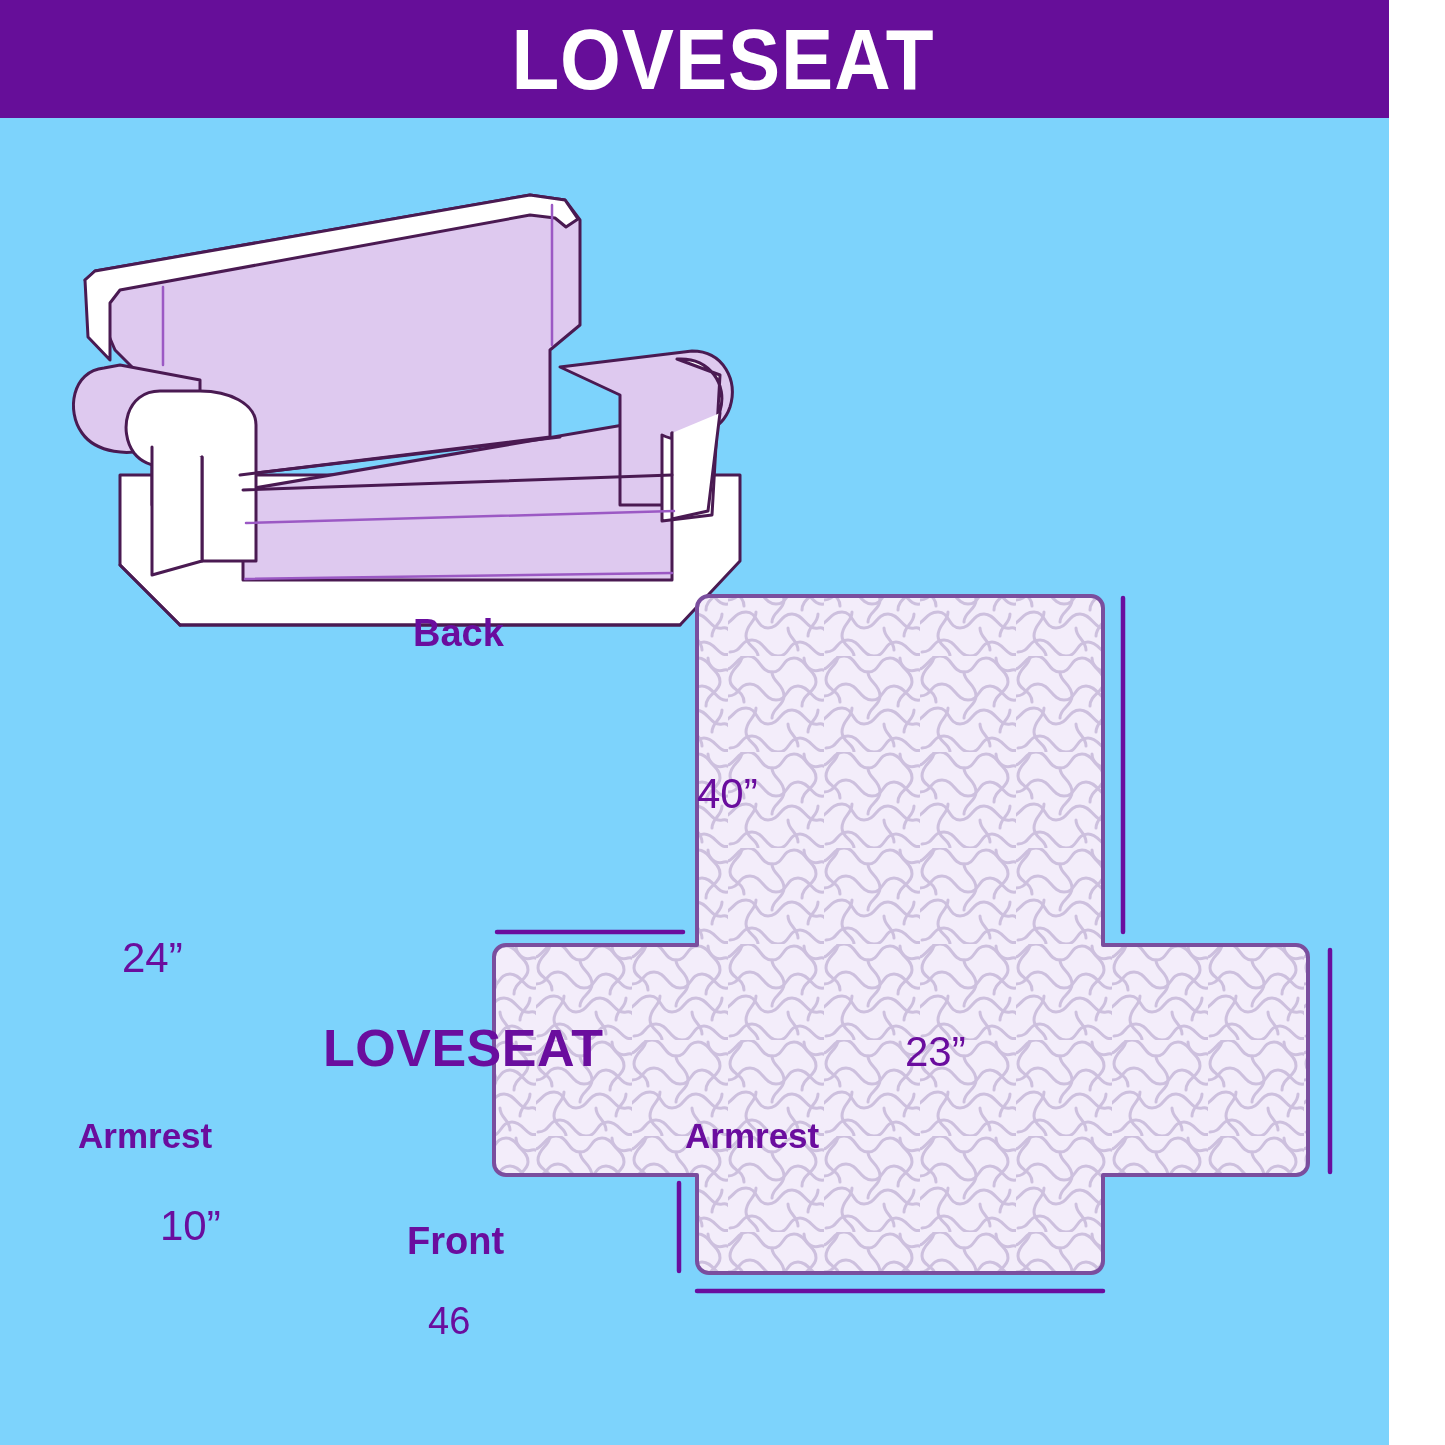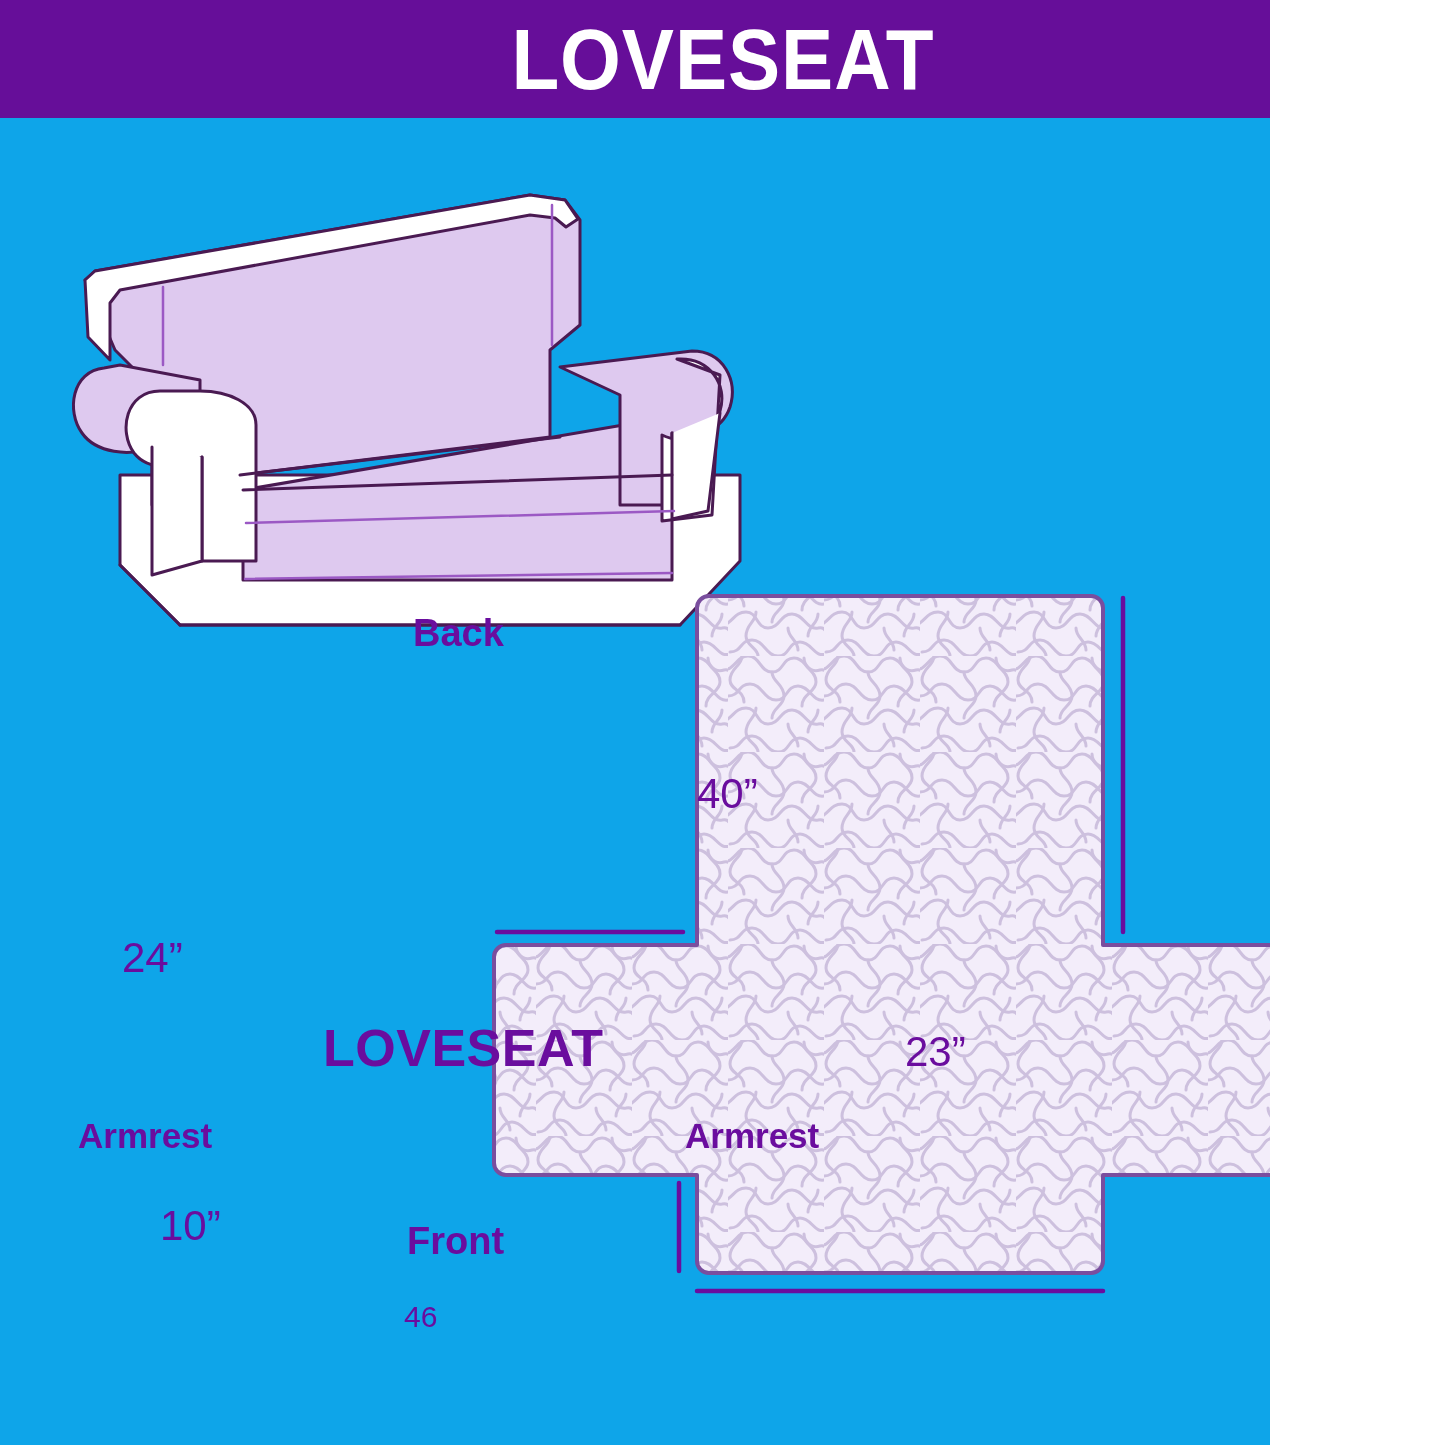--- a/index.html
+++ b/index.html
@@ -2,23 +2,23 @@
 <html><head>
 <meta charset="utf-8">
 <style>
   html, body {
     margin: 0;
     padding: 0;
     background: #ffffff;
   }
   #page {
     position: relative;
-    width: 1270px;
+    width: 1389px;
     height: 1445px;
-    background: #0ea5e9;
+    background: #7dd3fc;
     overflow: hidden;
     font-family: "Liberation Sans", sans-serif;
   }
 
   
   #header-banner {
     position: absolute;
     left: 0;
     top: 0;
     width: 1445px;
@@ -78,21 +78,21 @@
     color: #6A0D9E;
     font-family: "Liberation Sans", sans-serif;
     font-weight: normal;
     white-space: nowrap;
     user-select: none;
   }
   .dim-40 { left: 697px; top: 770px;  font-size: 42px; }
   .dim-23 { left: 905px; top: 1028px; font-size: 42px; text-align: center; }
   .dim-24 { left: 122px; top: 934px;  font-size: 42px; }
   .dim-13 { left: 160px; top: 1202px; font-size: 42px; }
-  .dim-46 { left: 404px; top: 1300px; font-size: 30px; }
+  .dim-46 { left: 428px; top: 1300px; font-size: 38px; }
 </style>
 </head>
 <body>
 
 <div id="page">
 
   <div id="header-banner">
     <div id="header-title">LOVESEAT</div>
   </div>
 

